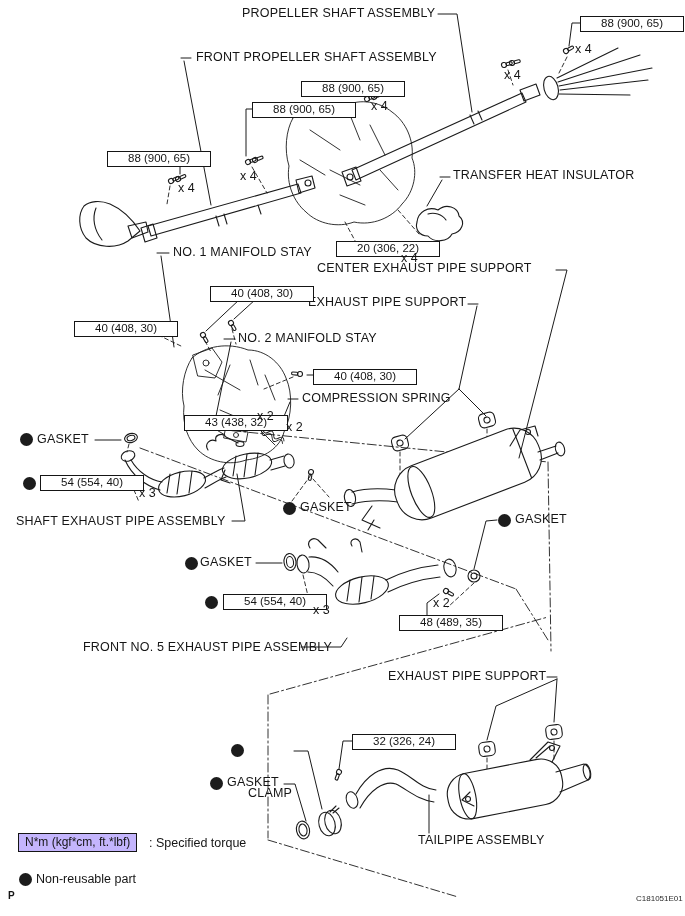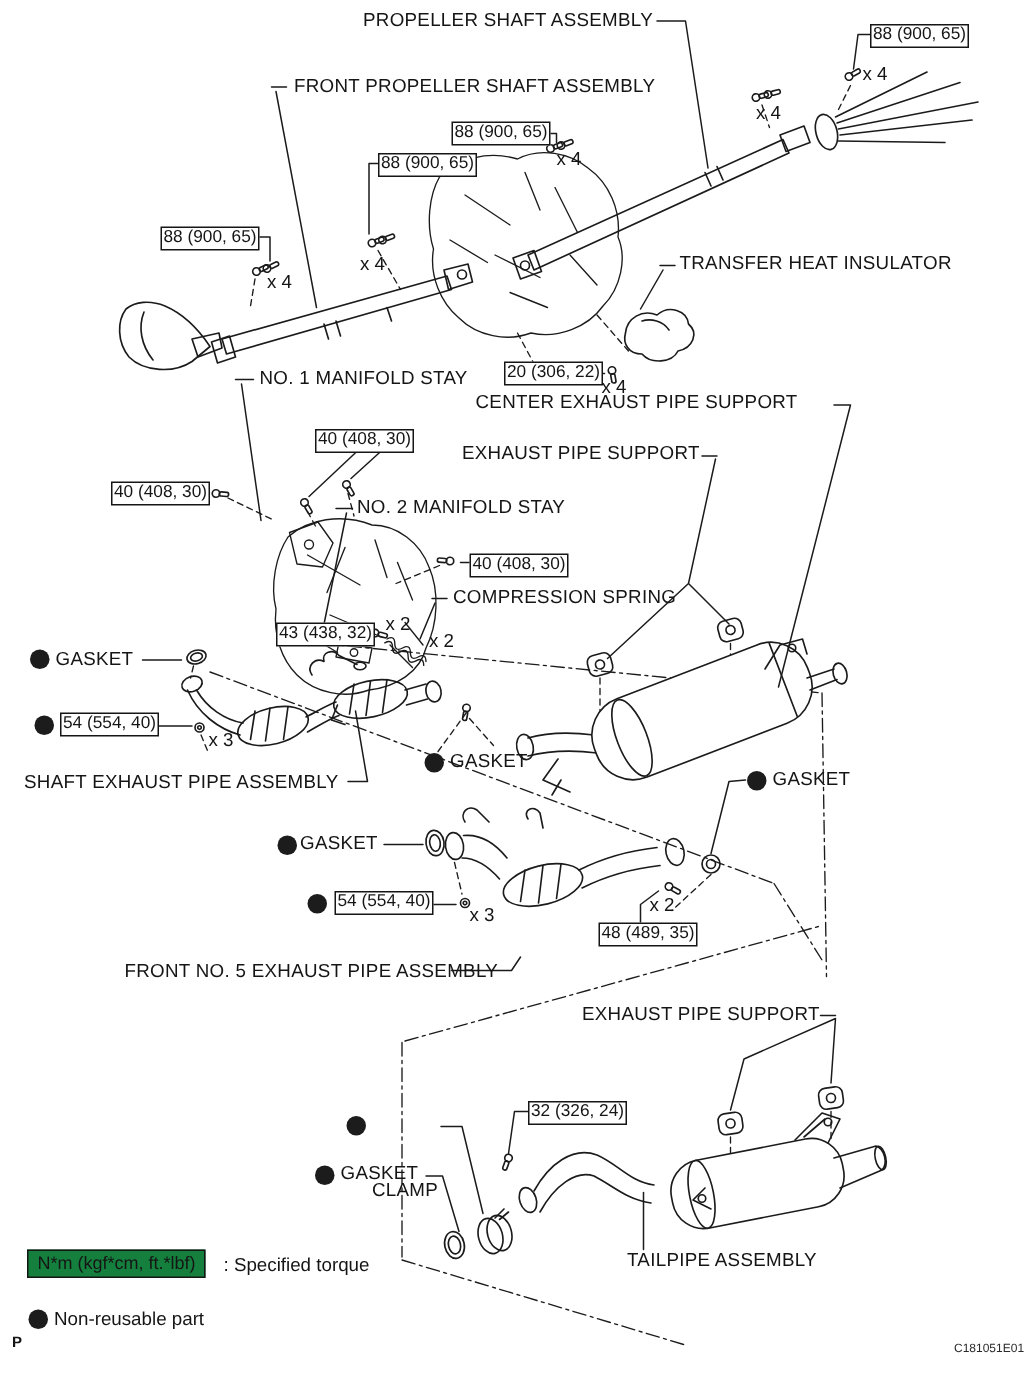--- a/index.html
+++ b/index.html
@@ -1,24 +1,24 @@
 <!DOCTYPE html>
 <html><head>
 <meta charset="utf-8">
 <style>
   html,body{margin:0;padding:0;background:#fff;}
   .stage{position:relative;width:685px;height:916px;background:#fff;overflow:hidden;
          font-family:"Liberation Sans",sans-serif;color:#151515;}
   svg.art{position:absolute;left:0;top:0;}
   .plabel{position:absolute;font-size:12.5px;letter-spacing:.2px;white-space:nowrap;line-height:13px;}
   .tbox{position:absolute;font-size:11.5px;border:1.5px solid #151515;background:#fff;
-        padding:0 1px;line-height:13.5px;white-space:nowrap;}
+        padding:0 20px;line-height:13.5px;white-space:nowrap;}
   .mult{position:absolute;font-size:12.5px;line-height:13px;white-space:nowrap;}
   .bullet{position:absolute;width:13px;height:13px;border-radius:50%;background:#1c1c1c;}
-  .legend-box{position:absolute;left:18px;top:833px;border:1.5px solid #151515;background:#15803d;
+  .legend-box{position:absolute;left:18px;top:833px;border:1.5px solid #151515;background:#c4b5fd;
               font-size:12px;padding:1px 6px;line-height:15px;white-space:nowrap;}
   .legend-caption{position:absolute;left:149px;top:836px;font-size:12.5px;white-space:nowrap;}
   .legend-nonreusable{position:absolute;left:36px;top:872px;font-size:12.5px;white-space:nowrap;}
   .pfoot{position:absolute;left:8px;top:890px;font-size:10px;font-weight:bold;}
   .figcode{position:absolute;left:636px;top:894px;font-size:8px;color:#2a2a2a;}
 </style>
 </head>
 <body>
 
 <div class="stage">

